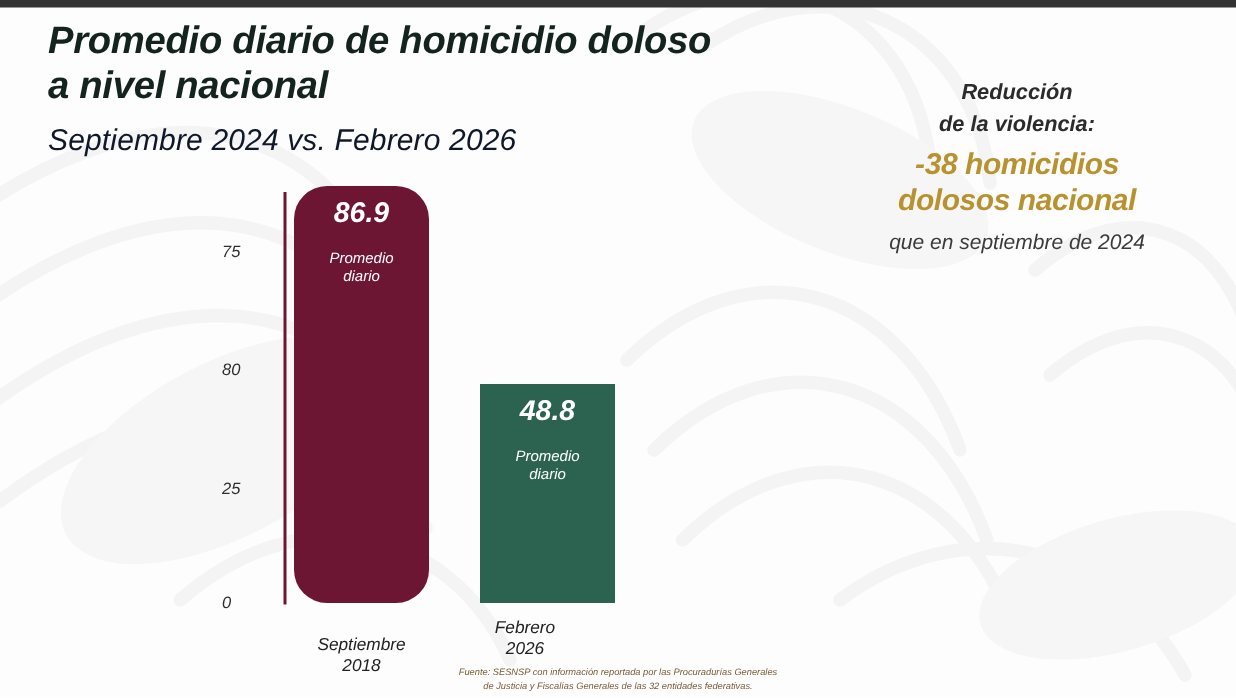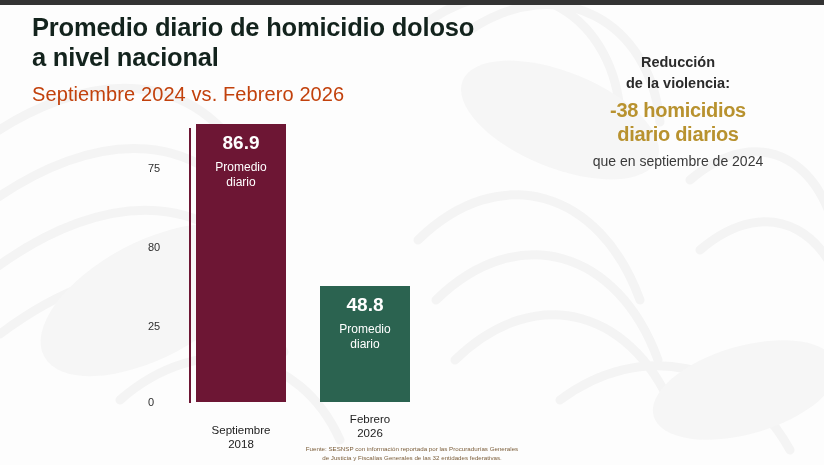--- a/index.html
+++ b/index.html
@@ -7,20 +7,21 @@
     width:824px; height:465px;
     background:#ffffff;
     font-family:"Liberation Sans", sans-serif;
     overflow:hidden;
   }
   #root {
     position:relative;
     width:824px; height:465px;
     background:#fdfdfd;
     overflow:hidden;
+    font-style:italic;
   }
 
   
   .watermark {
     position:absolute; inset:0;
     opacity:1;
     pointer-events:none;
   }
 
   .topstrip {
@@ -38,21 +39,21 @@
   .title {
     font-size:25.5px;
     font-weight:bold;
     line-height:1.18;
     color:#13231d;
     letter-spacing:-0.2px;
   }
   .subtitle {
     margin-top:11px;
     font-size:20px;
-    color:#c2410c;
+    color:#0f172a;
     letter-spacing:0.1px;
   }
 
   
   .rightpanel {
     position:absolute;
     left:536px; top:52px;
     width:284px;
     text-align:center;
   }
@@ -102,25 +103,25 @@
     text-align:center;
     color:#ffffff;
     padding-top:9px;
   }
   .bar-value {
     font-size:19px;
     font-weight:bold;
     line-height:1.1;
   }
   .bar-sub {
-    font-size:12px;
+    font-size:10px;
     line-height:1.22;
-    margin-top:6px;
-  }
-  .bar-a { background:#6d1634; }
+    margin-top:13px;
+  }
+  .bar-a { background:#6d1634;border-radius:22px; }
   .bar-b { background:#2b6350; }
 
   .catlabel {
     position:absolute;
     text-align:center;
     font-size:11.5px;
     color:#222222;
     line-height:1.22;
     top:412px;
   }
@@ -175,21 +176,21 @@
     <div class="subtitle">Septiembre 2024 vs. Febrero 2026</div>
   </div>
 
   <div class="rightpanel">
     <div class="rp-lead">
       <span>Reducción</span><br>
       <span>de la violencia:</span>
     </div>
     <div class="rp-big">
       <span>-38 homicidios</span><br>
-      <span>diario diarios</span>
+      <span>dolosos nacional</span>
     </div>
     <div class="rp-tail">que en septiembre de 2024</div>
   </div>
 
   <div class="chart">
 
     <div class="axis-line"></div>
 
     <div class="ytick" style="left:148px; top:162px;">75</div>
     <div class="ytick" style="left:148px; top:241px;">80</div>
@@ -197,34 +198,34 @@
     <div class="ytick" style="left:148px; top:396px;">0</div>
 
     <div class="bar bar-a" style="left:196px; width:90px; height:278px;">
       <div class="bar-value">86.9</div>
       <div class="bar-sub">
         <span>Promedio</span><br>
         <span>diario</span>
       </div>
     </div>
 
-    <div class="bar bar-b" style="left:320px; width:90px; height:116px;">
+    <div class="bar bar-b" style="left:320px; width:90px; height:146px;">
       <div class="bar-value">48.8</div>
       <div class="bar-sub">
         <span>Promedio</span><br>
         <span>diario</span>
       </div>
     </div>
 
     <div class="catlabel" style="left:186px; width:110px;margin-top:11px;">
       <span>Septiembre</span><br>
       <span>2018</span>
     </div>
 
-    <div class="catlabel" style="left:315px; width:110px;">
+    <div class="catlabel" style="left:295px; width:110px;">
       <span>Febrero</span><br>
       <span>2026</span>
     </div>
 
   </div>
 
   <div class="footnote">
     <span>Fuente: SESNSP con información reportada por las Procuradurías Generales</span><br>
     <span>de Justicia y Fiscalías Generales de las 32 entidades federativas.</span>
   </div>

